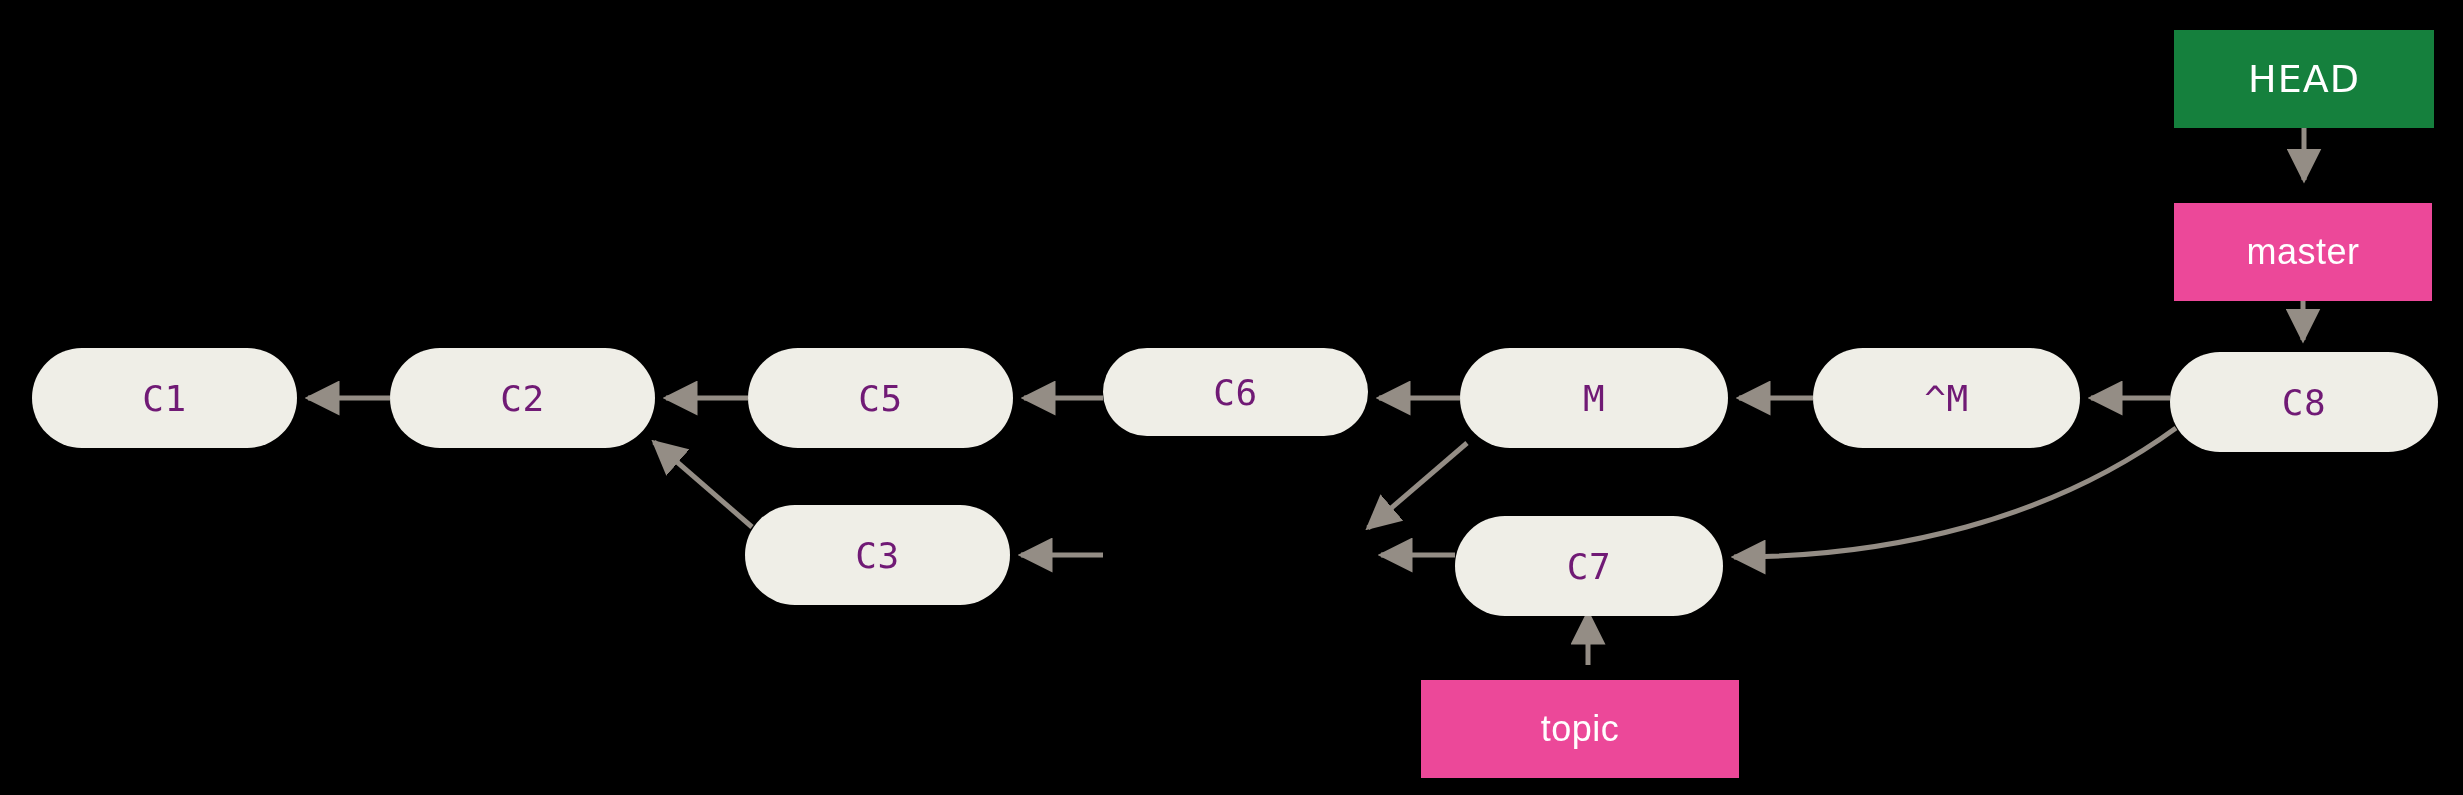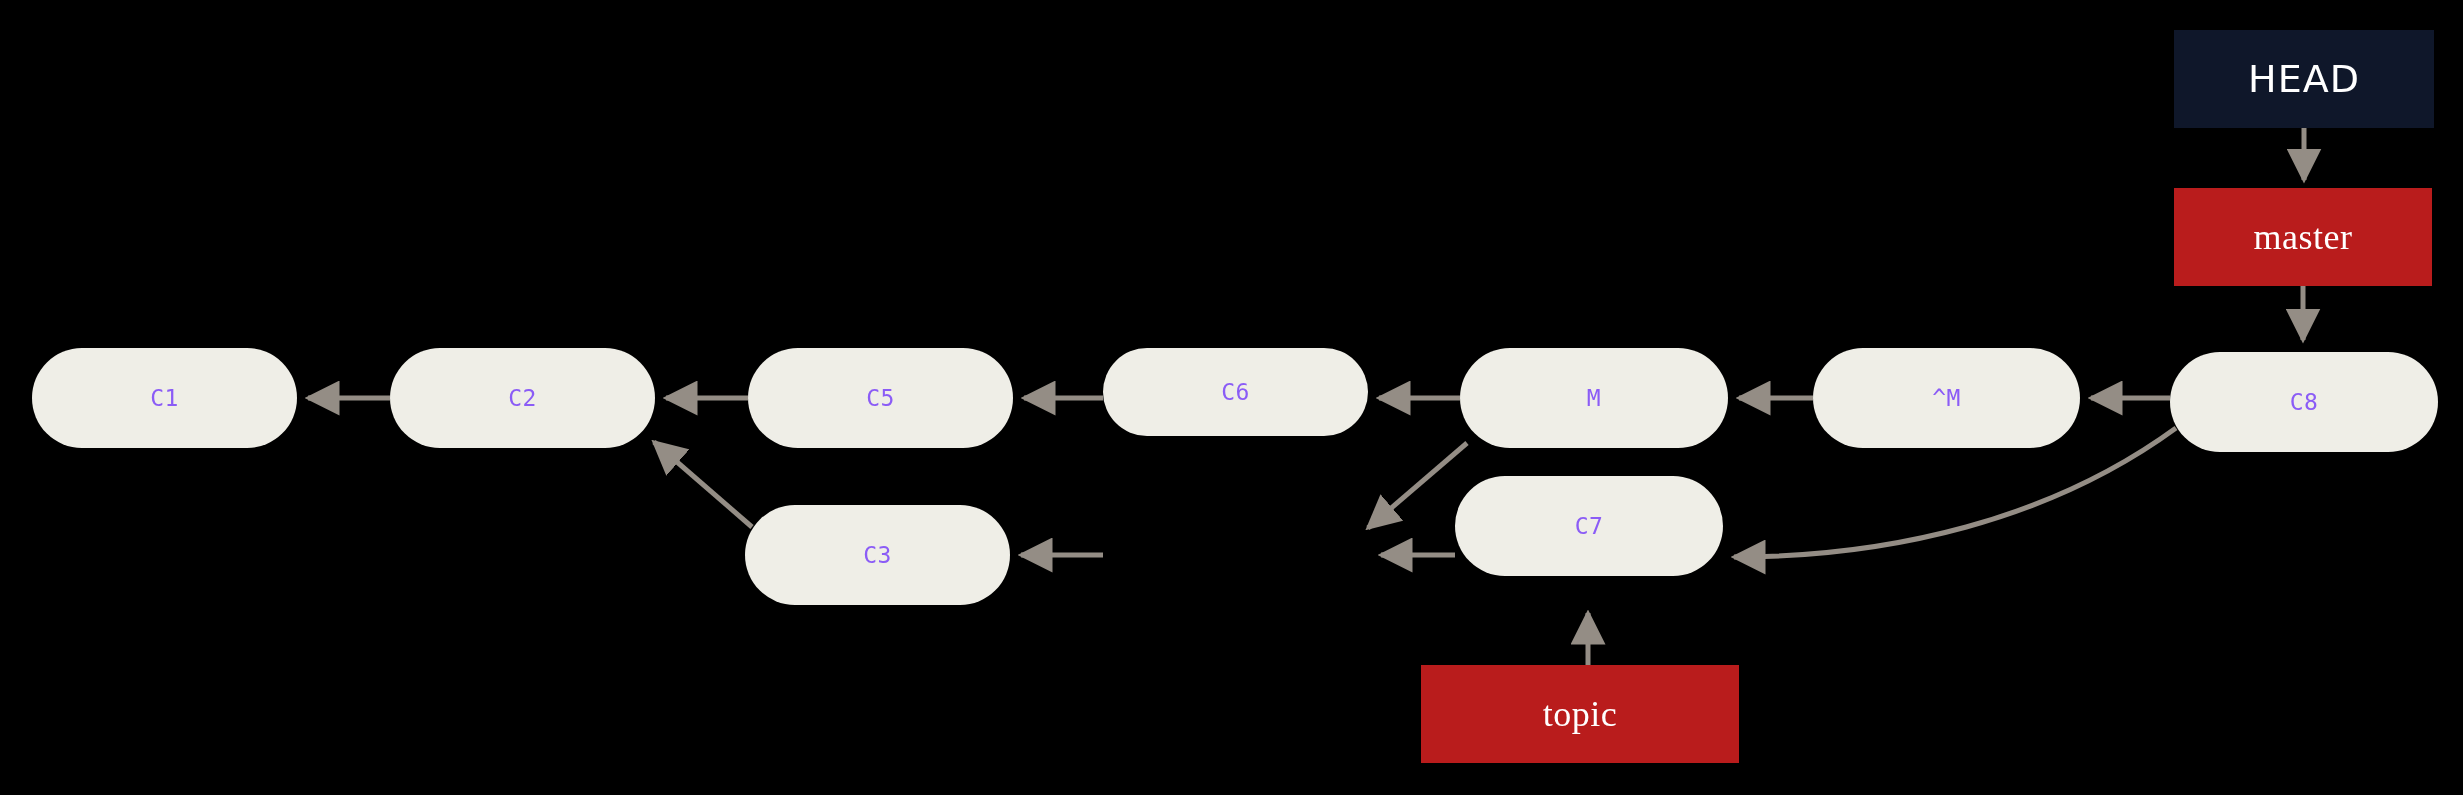--- a/index.html
+++ b/index.html
@@ -27,46 +27,47 @@
     pointer-events: none;
   }
   .commit {
     position: absolute;
     box-sizing: border-box;
     background: #efeee7;
     border-radius: 50px;
     display: flex;
     align-items: center;
     justify-content: center;
-    color: #8b5cf6;
+    color: #701a75;
     font-family: "DejaVu Sans Mono", monospace;
-    font-size: 23px;
+    font-size: 36px;
     letter-spacing: 0.5px;
     z-index: 2;
   }
   .ref {
     position: absolute;
     box-sizing: border-box;
     display: flex;
     align-items: center;
     justify-content: center;
     color: #ffffff;
     z-index: 2;
   }
   .ref-head {
-    background: #0f172a;
+    background: #15803d;
     font-family: "DejaVu Sans", sans-serif;
     font-size: 38px;
     letter-spacing: 1px;
   }
   .ref-branch {
-    background: #b91c1c;
-    font-family: Liberation Serif, serif;
+    background: #ec4899;
+    font-family: Liberation Sans, sans-serif;
     font-size: 36px;
     letter-spacing: 0.5px;
+    margin-top: 15px;
   }
 </style>
 </head>
 <body>
 
 <div id="canvas">
 
   <svg id="edges" viewBox="0 0 2463 795" width="2463" height="795" xmlns="http://www.w3.org/2000/svg">
     <defs>
       <marker id="arrowhead" viewBox="0 0 10 10" refX="9" refY="5" markerWidth="7" markerHeight="7" orient="auto-start-reverse">
@@ -99,19 +100,19 @@
 
   <div class="commit" style="left:32px;  top:348px; width:265px; height:100px;">C1</div>
   <div class="commit" style="left:390px; top:348px; width:265px; height:100px;text-align:center;">C2</div>
   <div class="commit" style="left:748px; top:348px; width:265px; height:100px;">C5</div>
   <div class="commit" style="left:1103px; top:348px; width:265px; height:88px;">C6</div>
   <div class="commit" style="left:1460px; top:348px; width:268px; height:100px;">M</div>
   <div class="commit" style="left:1813px; top:348px; width:267px; height:100px;">^M</div>
   <div class="commit" style="left:2170px; top:352px; width:268px; height:100px;">C8</div>
 
   <div class="commit" style="left:745px; top:505px; width:265px; height:100px;">C3</div>
-  <div class="commit" style="left:1455px; top:476px; width:268px; height:100px;">C7</div>
+  <div class="commit" style="left:1455px; top:516px; width:268px; height:100px;">C7</div>
 
   <div class="ref ref-head" style="left:2174px; top:30px; width:260px; height:98px;">HEAD</div>
   <div class="ref ref-branch" style="left:2174px; top:188px; width:258px; height:98px;">master</div>
   <div class="ref ref-branch" style="left:1421px; top:665px; width:318px; height:98px;">topic</div>
 
 </div>
 
 </body></html>

